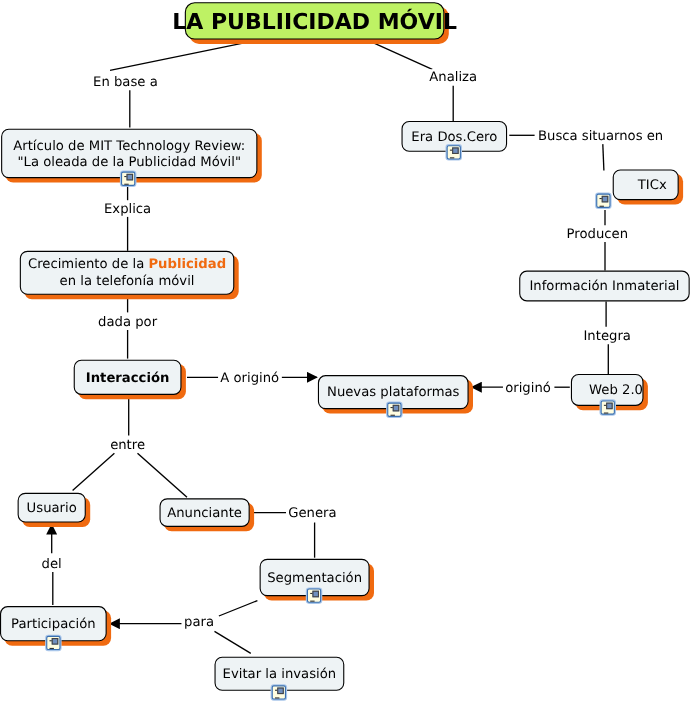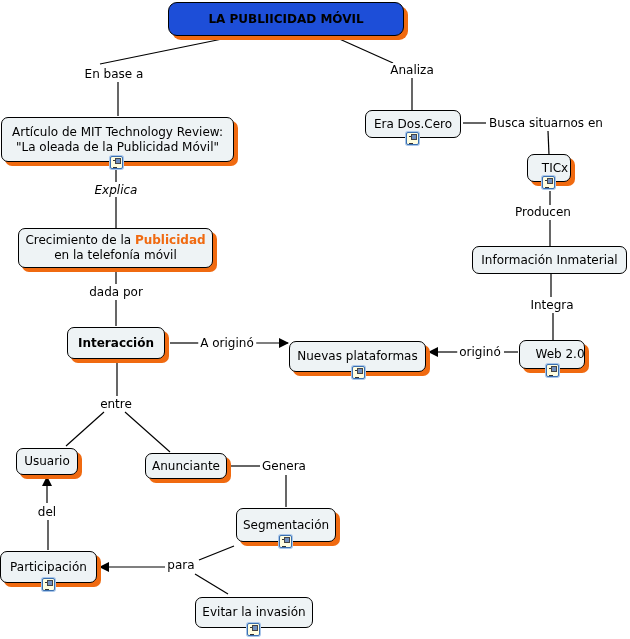--- a/index.html
+++ b/index.html
@@ -12,21 +12,21 @@
     svg.links { position: absolute; left: 0; top: 0; width: 630px; height: 639px; }
     .node {
       position: absolute; box-sizing: border-box;
       background: #eef3f5; border: 1px solid #000; border-radius: 7px;
       box-shadow: 4px 4px 0 #f06a10;
       text-align: center; line-height: 15px; white-space: nowrap;
       display: flex; align-items: center; justify-content: center; flex-direction: column;
     }
     .node.plain { box-shadow: none; }
     .node .nt { display: block; }
-    .node.root { background: #1d4ed8; font-weight: bold; font-size: 12px; border-radius: 9px; }
+    .node.root { background: #bef264; font-weight: bold; font-size: 20px; border-radius: 9px; }
     .node.bold { font-weight: bold; }
     .hl { color: #f06a10; font-weight: bold; }
     .doc {
       position: absolute; width: 13px; height: 13px; box-sizing: border-box;
       border: 1px solid #3a6fb0; border-radius: 2px; background: #fffde0;
       box-shadow: 0 0 0 1px #a9c6ea;
     }
     .doc::before {
       content: ""; position: absolute; left: 2px; top: 3px; width: 4px; height: 6px;
       border-top: 1px solid #333; border-bottom: 1px solid #333;
@@ -111,21 +111,21 @@
 
 <div class="node bold" style="left:67px;top:327px;width:98px;height:32px;">
   <span class="nt">Interacción</span>
 </div>
 
 <div class="node plain" style="left:365px;top:110px;width:96px;height:28px;">
   <span class="nt">Era Dos.Cero</span>
 </div>
 <div class="doc" style="left:406px;top:132px;"></div>
 
-<div class="node" style="left:527px;top:154px;width:44px;height:28px;padding-left:12px;">
+<div class="node" style="left:557px;top:154px;width:60px;height:28px;padding-left:12px;">
   <span class="nt">TICx</span>
 </div>
 <div class="doc" style="left:542px;top:176px;"></div>
 
 <div class="node plain" style="left:472px;top:246px;width:155px;height:28px;">
   <span class="nt">Información Inmaterial</span>
 </div>
 
 <div class="node" style="left:519px;top:340px;width:66px;height:29px;padding-left:16px;">
   <span class="nt">Web 2.0</span>
@@ -155,21 +155,21 @@
 </div>
 <div class="doc" style="left:42px;top:578px;"></div>
 
 <div class="node plain" style="left:195px;top:597px;width:118px;height:31px;">
   <span class="nt">Evitar la invasión</span>
 </div>
 <div class="doc" style="left:247px;top:623px;"></div>
 
 <span class="lbl" style="left:114px;top:74px;">En base a</span>
 <span class="lbl" style="left:412px;top:70px;">Analiza</span>
-<span class="lbl" style="left:116px;top:190px;font-style:italic;">Explica</span>
+<span class="lbl" style="left:116px;top:190px;">Explica</span>
 <span class="lbl" style="left:546px;top:123px;">Busca situarnos en</span>
 <span class="lbl" style="left:543px;top:212px;">Producen</span>
 <span class="lbl" style="left:116px;top:292px;">dada por</span>
 <span class="lbl" style="left:552px;top:305px;">Integra</span>
 <span class="lbl" style="left:227px;top:343px;">A originó</span>
 <span class="lbl" style="left:480px;top:352px;">originó</span>
 <span class="lbl" style="left:116px;top:404px;">entre</span>
 <span class="lbl" style="left:284px;top:466px;">Genera</span>
 <span class="lbl" style="left:47px;top:512px;">del</span>
 <span class="lbl" style="left:181px;top:565px;">para</span>

